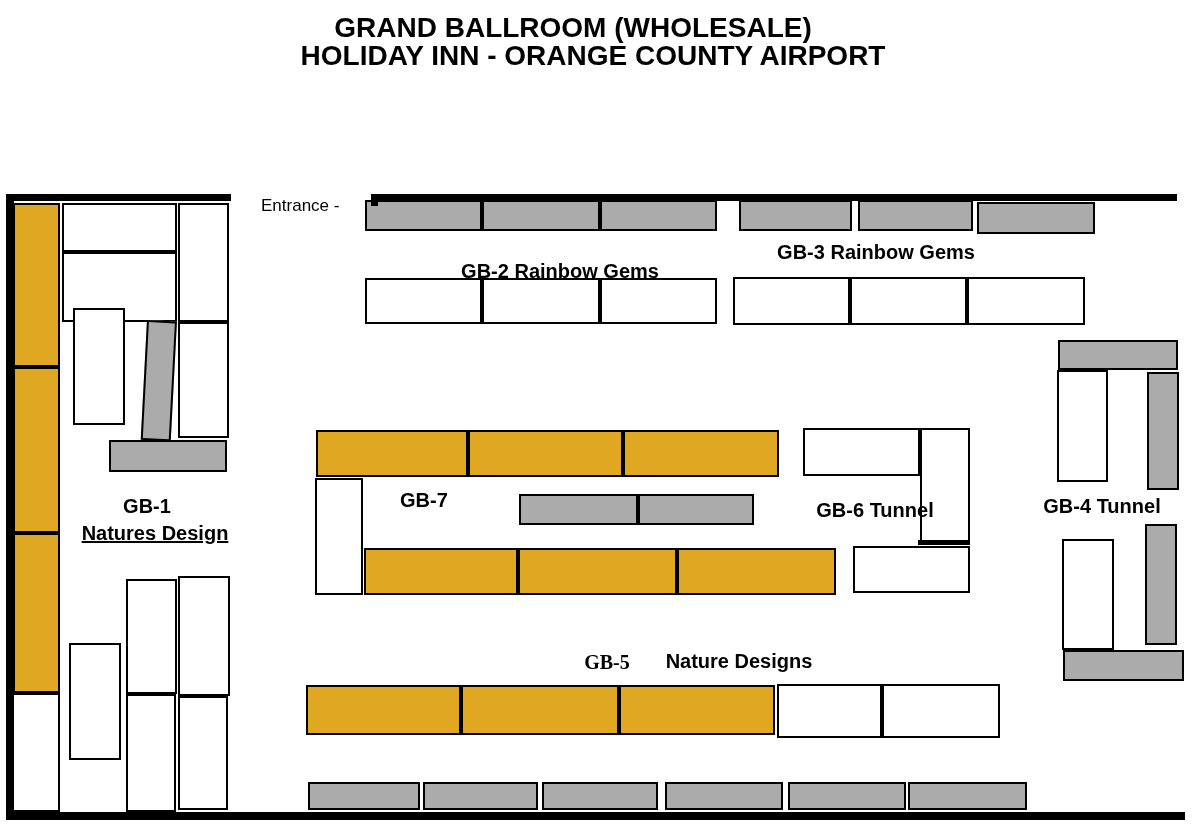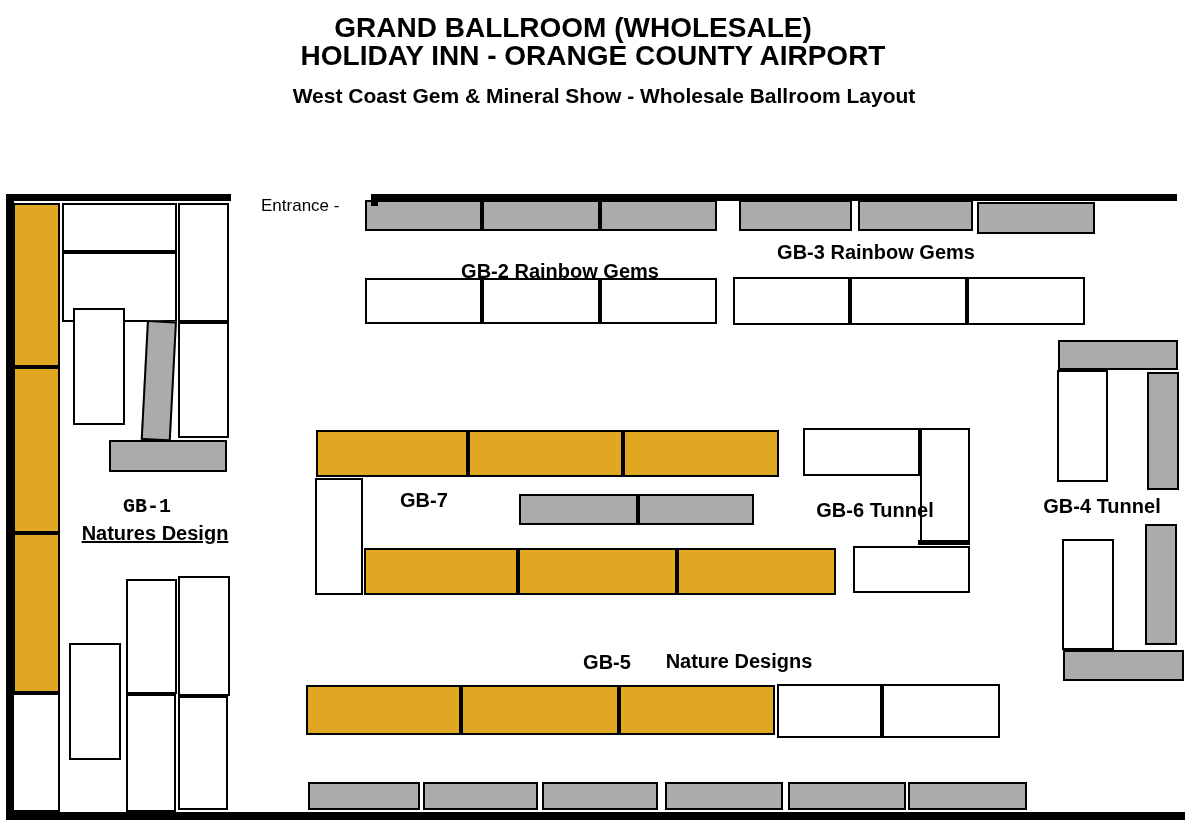--- a/index.html
+++ b/index.html
@@ -16,35 +16,34 @@
   .booth.gold{background:var(--gold,#E0A722);}
   .booth.gray{background:var(--gray,#ABABAB);}
   .booth.white{background:var(--white,#fff);}
 </style>
 </head>
 <body>
 
 <div id="stage">
   <div class="title-line" style="left:573px;top:12px;">GRAND BALLROOM (WHOLESALE)</div>
   <div class="title-line" style="left:593px;top:40px;">HOLIDAY INN - ORANGE COUNTY AIRPORT</div>
-  <div class="title-line" style="left:604px;top:84px;font-size:21px;">West Coast Gem &amp; Mineral Show  - Wholesale Ballroom Layout</div>
 
   <div class="fp-label regular" style="left:261px;top:196px;">Entrance -</div>
 
   <div class="fp-label centered" style="left:560px;top:260px;">GB-2 Rainbow Gems</div>
   <div class="fp-label centered" style="left:876px;top:241px;">GB-3 Rainbow Gems</div>
 
-  <div class="fp-label centered" style="left:147px;top:495px;font-family:Liberation Mono, monospace;">GB-1</div>
+  <div class="fp-label centered" style="left:147px;top:495px;">GB-1</div>
   <div class="fp-label centered" style="left:155px;top:522px;text-decoration:underline;">Natures Design</div>
 
   <div class="fp-label" style="left:400px;top:489px;">GB-7</div>
   <div class="fp-label centered" style="left:850px;top:499px;margin-left:25px;">GB-6 Tunnel</div>
   <div class="fp-label centered" style="left:1102px;top:495px;">GB-4 Tunnel</div>
 
-  <div class="fp-label centered" style="left:607px;top:651px;">GB-5</div>
+  <div class="fp-label centered" style="left:607px;top:651px;font-family:Liberation Serif, serif;">GB-5</div>
   <div class="fp-label centered" style="left:739px;top:650px;">Nature Designs</div>
 <div class="wall" style="left: 6px; top: 194px; width: 8px; height: 626px;"></div>
     <div class="wall" style="left: 6px; top: 194px; width: 225px; height: 7px;"></div>
     <div class="wall" style="left: 371px; top: 194px; width: 806px; height: 7px;"></div>
     <div class="wall" style="left: 371px; top: 194px; width: 7px; height: 12px;"></div>
     <div class="wall" style="left: 6px; top: 812px; width: 1179px; height: 8px;"></div>
     <div class="wall" style="left: 918px; top: 540px; width: 52px; height: 5px;"></div>
     <div class="booth gold" style="left: 13px; top: 203px; width: 47px; height: 164px;"></div>
     <div class="booth gold" style="left: 13px; top: 367px; width: 47px; height: 166px;"></div>
     <div class="booth gold" style="left: 13px; top: 533px; width: 47px; height: 160px;"></div>

